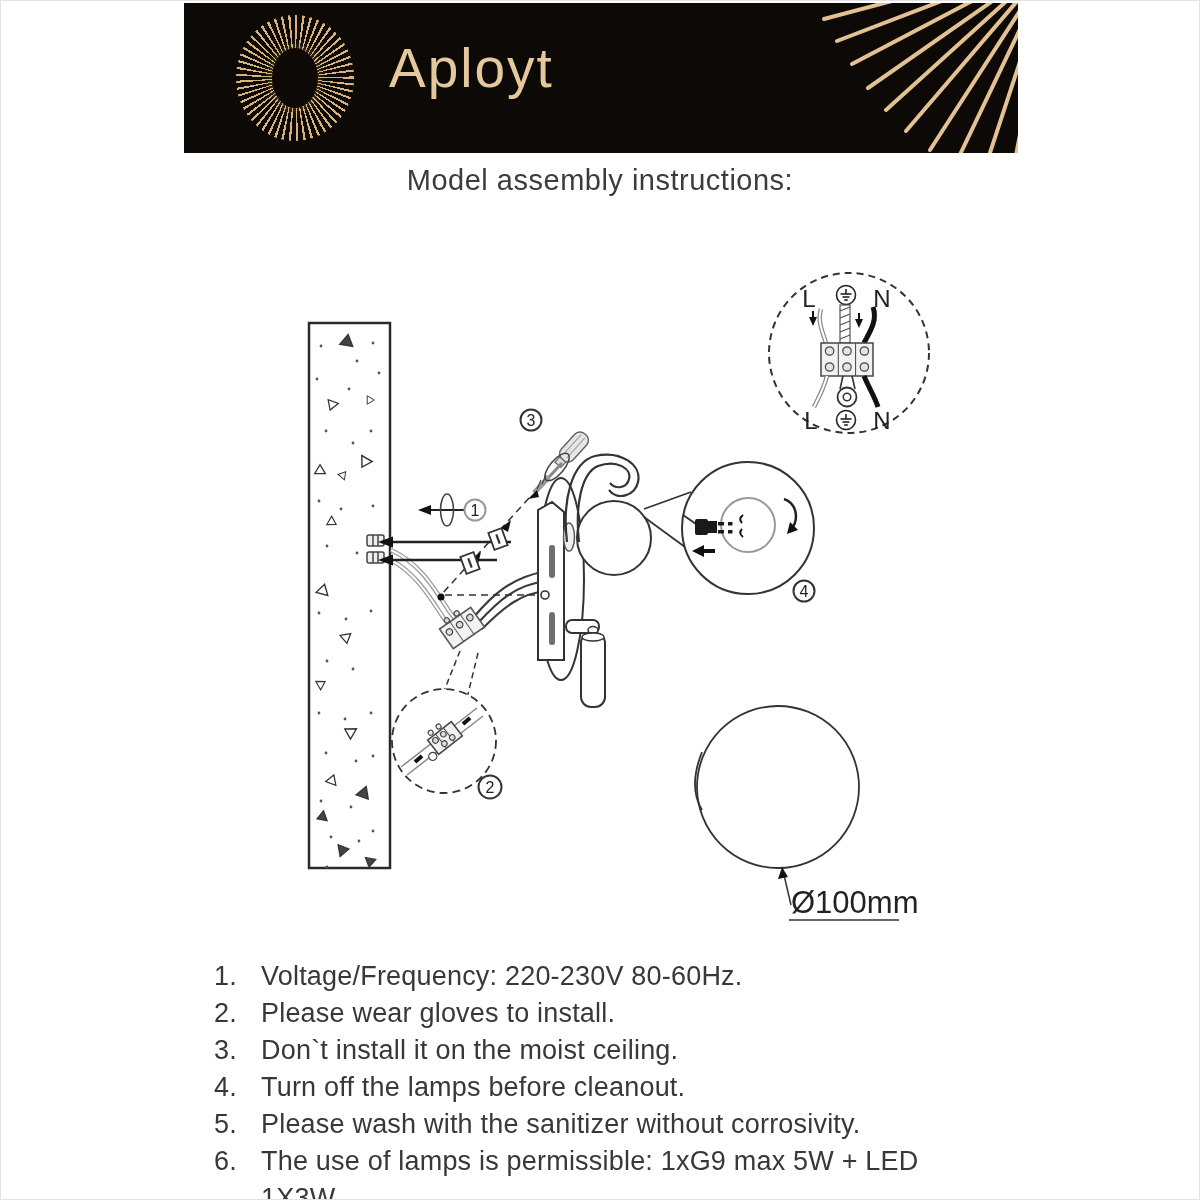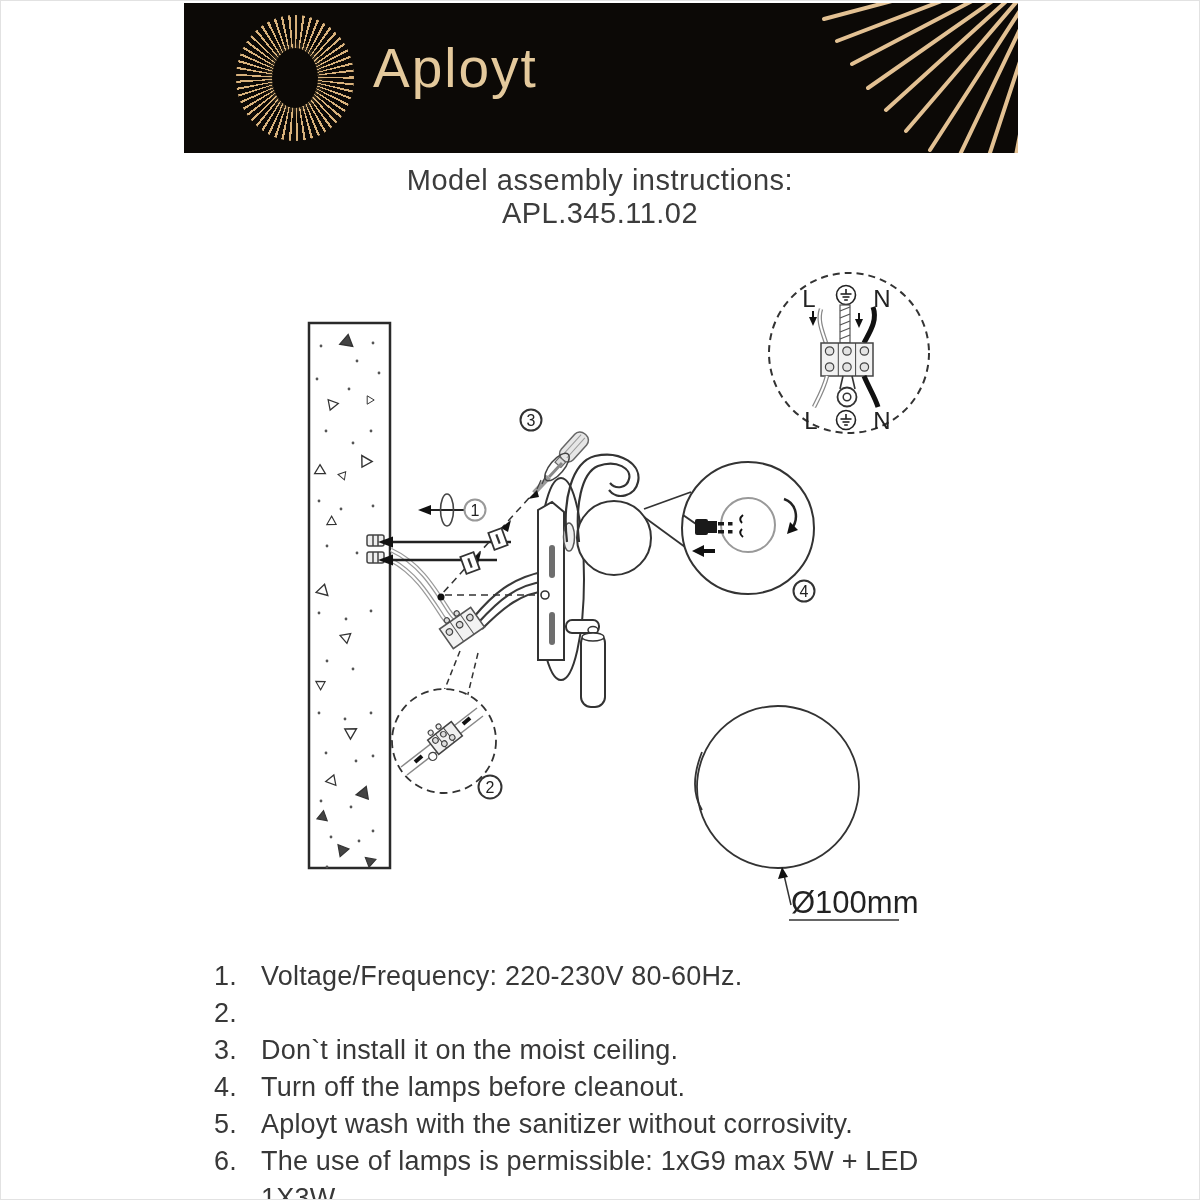--- a/index.html
+++ b/index.html
@@ -6,21 +6,21 @@
   .page{position:relative;width:1200px;height:1200px;background:#ffffff;overflow:hidden;
         font-family:"Liberation Sans",sans-serif;border:1px solid #e2e2e2;box-sizing:border-box;}
 
   
   .banner{position:absolute;left:183px;top:2px;width:834px;height:150px;background:#0c0906;overflow:hidden;}
   .banner svg{position:absolute;left:0;top:0;}
   .sunburst{position:absolute;left:52px;top:12px;width:118px;height:126px;border-radius:50%;
             background:repeating-conic-gradient(#d8b17b 0deg 2.2deg, rgba(0,0,0,0) 2.2deg 6.8deg);}
   .sunburst-core{position:absolute;left:88px;top:45px;width:46px;height:60px;border-radius:50%;
                  background:#0c0906;box-shadow:0 0 10px 2px rgba(222,185,130,.35);}
-  .brand{position:absolute;left:189px;top:33px;font-size:55px;font-weight:300;color:#e4c99c;
+  .brand{position:absolute;left:205px;top:33px;font-size:55px;font-weight:300;color:#e4c99c;
          letter-spacing:2px;font-family:"Liberation Sans",sans-serif;}
 
   
   .title-line{position:absolute;left:0;width:100%;text-align:center;color:#3c3c3c;
               font-size:29px;letter-spacing:.5px;}
   .title-1{top:163px;text-align:center;}
   .title-2{top:196px;}
 
   
   .diagram{position:absolute;left:0;top:0;width:1200px;height:1200px;}
@@ -56,21 +56,20 @@
         <line x1="870" y1="-45" x2="800" y2="168"></line>
         <line x1="870" y1="-45" x2="828" y2="173"></line>
       </g>
     </svg>
     <div class="sunburst"></div>
     <div class="sunburst-core"></div>
     <div class="brand">Aployt</div>
   </div>
 
   <div class="title-line title-1">Model assembly instructions:</div>
-  <div class="title-line title-2">APL.345.11.02</div>
 
   <svg class="diagram" viewBox="0 0 1200 1200">
     <defs>
       <g id="tri">
           <path d="M0,-6 L6,4 L-6,4 Z" fill="none" stroke="#333" stroke-width="1.4"></path>
         </g>
       <g id="trid">
           <path d="M0,-6 L6,4 L-6,4 Z" fill="#444" stroke="#333" stroke-width="1.2"></path>
         </g>
       <g id="earth" stroke="#222" stroke-width="1.6" fill="none">
@@ -350,32 +349,33 @@
     </g>
   </svg>
 
   <div class="instructions">
     <div class="instr-row">
       <span class="instr-num">1.</span>
       <span class="instr-text">Voltage/Frequency: 220-230V 80-60Hz.</span>
     </div>
     <div class="instr-row">
       <span class="instr-num">2.</span>
+      <span class="instr-text">Please wear gloves to install.</span>
     </div>
     <div class="instr-row">
       <span class="instr-num">3.</span>
       <span class="instr-text">Don`t install it on the moist ceiling.</span>
     </div>
     <div class="instr-row">
       <span class="instr-num">4.</span>
       <span class="instr-text">Turn off the lamps before cleanout.</span>
     </div>
     <div class="instr-row">
       <span class="instr-num">5.</span>
-      <span class="instr-text">Aployt wash with the sanitizer without corrosivity.</span>
+      <span class="instr-text">Please wash with the sanitizer without corrosivity.</span>
     </div>
     <div class="instr-row">
       <span class="instr-num">6.</span>
       <span class="instr-text">The use of lamps is permissible: 1xG9 max 5W + LED 1X3W</span>
     </div>
   </div>
 
 </div>
 
 </body></html>

